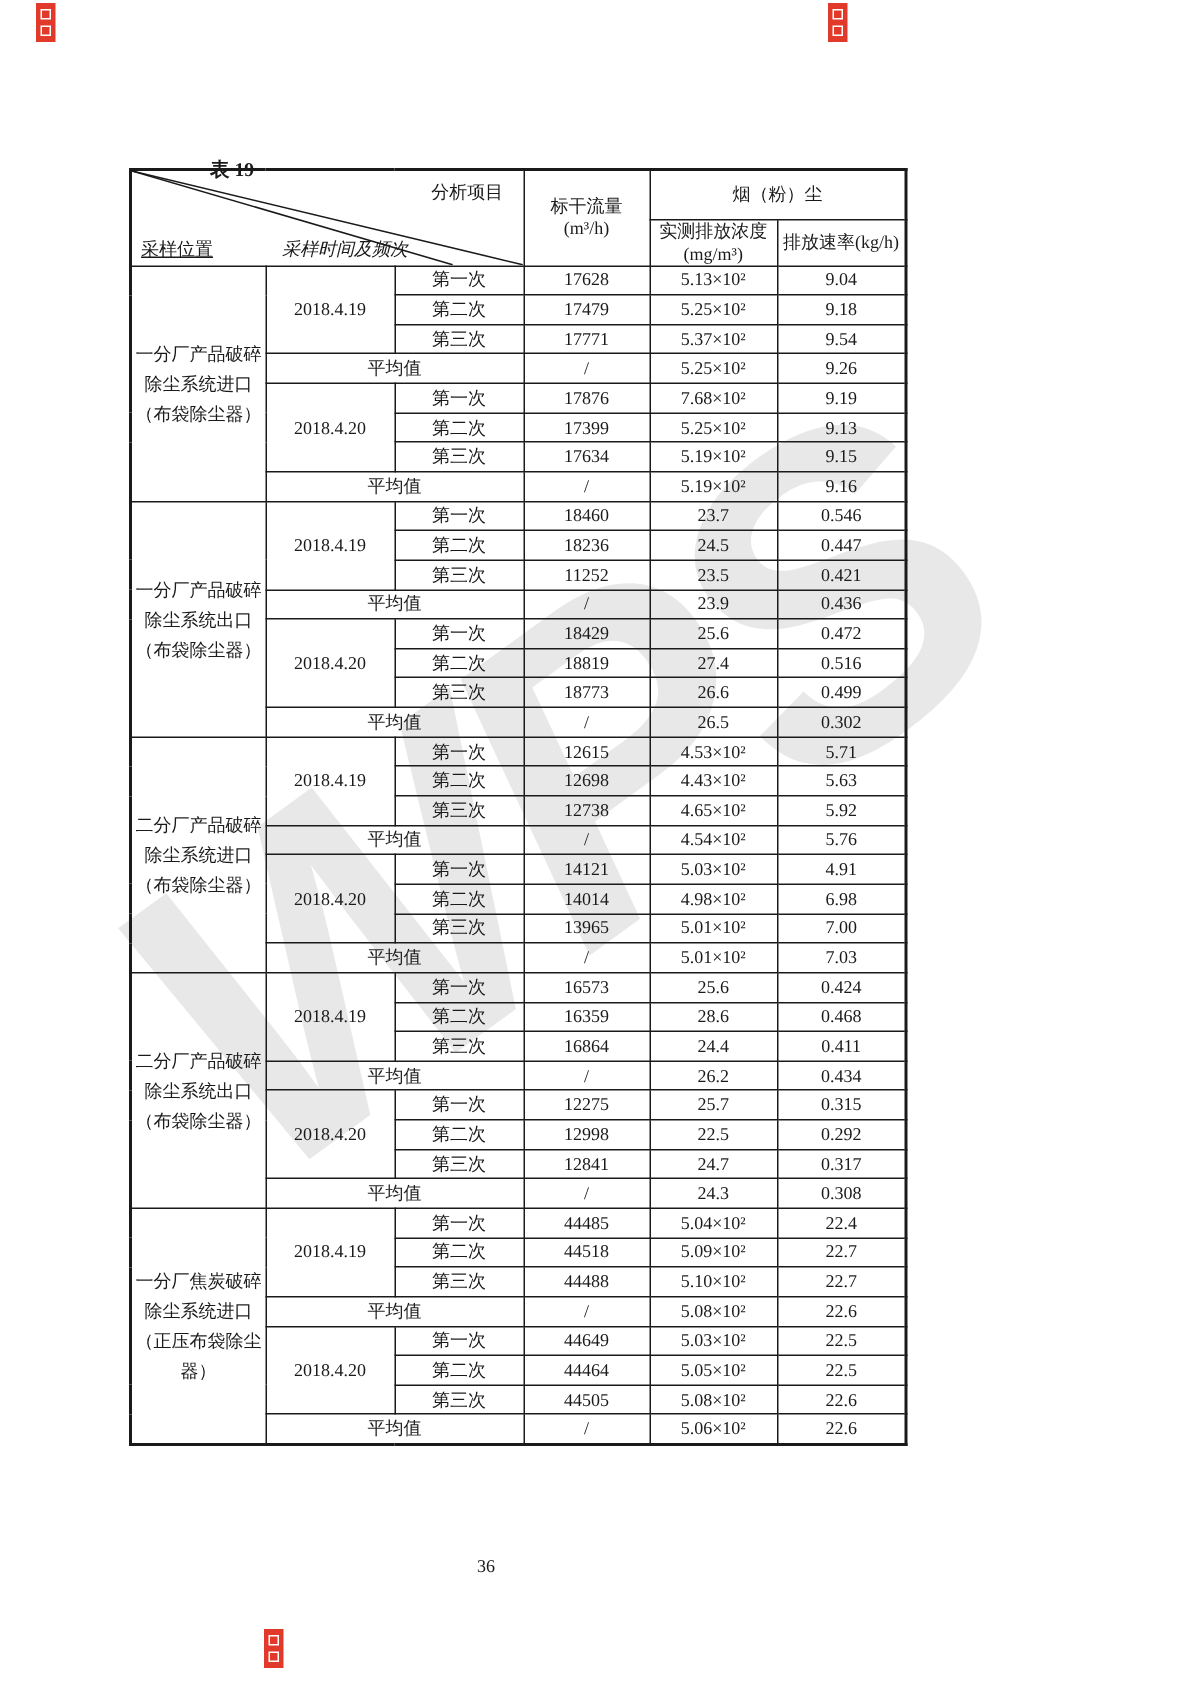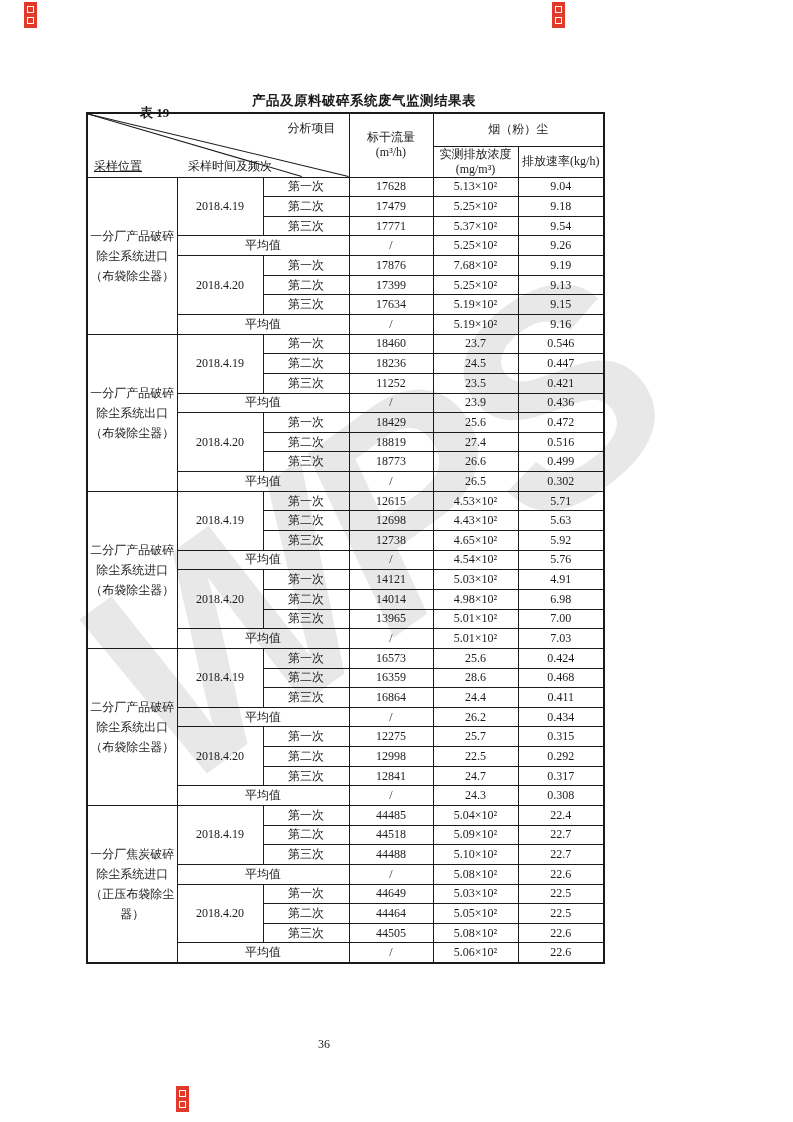--- a/index.html
+++ b/index.html
@@ -45,21 +45,21 @@
   .results td{
     border:1px solid #1a1a1a;text-align:center;vertical-align:middle;
     font-size:12px;padding:0;line-height:1.25;overflow:hidden;
   }
   .results thead tr.hr1{height:33px;}
   .results thead tr.hr2{height:31px;}
   .results tbody tr{height:19.65px;}
   td.corner{position:relative;padding:0;}
   td.corner svg{position:absolute;left:0;top:0;width:100%;height:100%;display:block;}
   .c-top{position:absolute;top:7px;right:13px;font-size:12px;}
-  .c-mid{position:absolute;bottom:3px;left:100px;font-size:12px;white-space:nowrap;}
+  .c-mid{position:absolute;bottom:3px;left:100px;font-size:12px;white-space:nowrap;font-style:italic;}
   .c-left{position:absolute;bottom:3px;left:6px;font-size:12px;white-space:nowrap;text-decoration:underline;}
   td.loc{line-height:20px;padding:12px 2px;}
   .hdr2line div{line-height:15px;}
   
   .page-number{position:absolute;left:0;top:1037px;width:648px;text-align:center;font-size:12px;z-index:1;}
 </style>
 </head>
 <body>
 
 <div class="watermark">
@@ -74,21 +74,20 @@
     <i></i>
     <i></i>
   </div>
 <div class="stamp stamp-bl">
     <i></i>
     <i></i>
   </div>
 
 <div class="doc-header">
   <span class="tbl-label">表 19</span>
-  <span class="tbl-title">产品及原料破碎系统废气监测结果表</span>
 </div>
 
 <table class="results">
   <colgroup>
     <col style="width:90px">
       <col style="width:86px">
       <col style="width:86px">
     <col style="width:84px">
       <col style="width:85px">
       <col style="width:86px">

